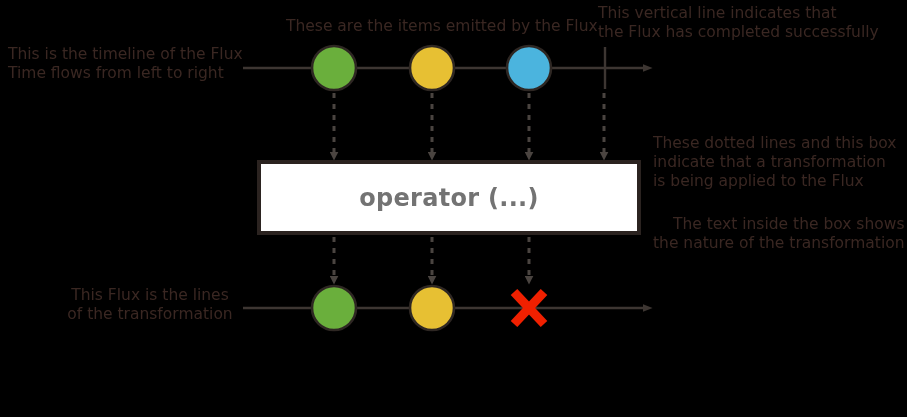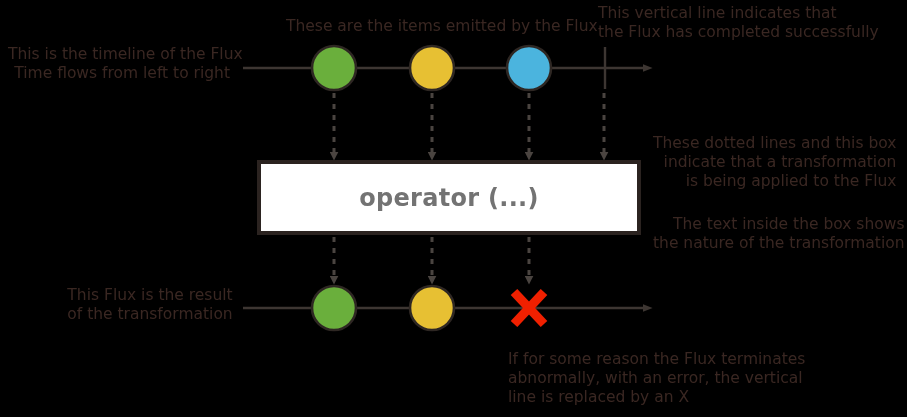--- a/index.html
+++ b/index.html
@@ -24,24 +24,24 @@
   }
   .annot {
     position: absolute;
     color: #3a2722;
     font-family: "DejaVu Sans", "Liberation Sans", sans-serif;
     font-size: 15.5px;
     line-height: 19px;
     white-space: pre;
     letter-spacing: 0px;
   }
-  .annot-left        { left: 8px;   top: 45px;  text-align: right; width: 222px; }
+  .annot-left        { left: 8px;   top: 45px;  text-align: left; width: 222px; }
   .annot-items       { left: 286px; top: 17px;  text-align: right; }
   .annot-complete    { left: 598px; top: 4px;   text-align: left; }
-  .annot-transform   { left: 653px; top: 134px; text-align: right; }
+  .annot-transform   { left: 653px; top: 134px; text-align: left; }
   .annot-boxtext     { left: 653px; top: 215px; text-align: right; }
   .annot-result      { left: 60px;  top: 286px; text-align: center; width: 180px; }
   .annot-error       { left: 508px; top: 350px; text-align: left; }
 
   .operator-label {
     position: absolute;
     left: 259px;
     top: 162px;
     width: 380px;
     height: 71px;
@@ -118,22 +118,19 @@
   <div class="annot annot-complete">This vertical line indicates that
 the Flux has completed successfully</div>
 
   <div class="annot annot-transform">These dotted lines and this box
 indicate that a transformation
 is being applied to the Flux</div>
 
   <div class="annot annot-boxtext">The text inside the box shows
 the nature of the transformation</div>
 
-  <div class="annot annot-result">This Flux is the result
+  <div class="annot annot-result">This Flux is the lines
 of the transformation</div>
 
-  <div class="annot annot-error">If for some reason the Flux terminates
-abnormally, with an error, the vertical
-line is replaced by an X</div>
 
   <div class="operator-label">operator (...)</div>
 
 </div>
 
 </body></html>

